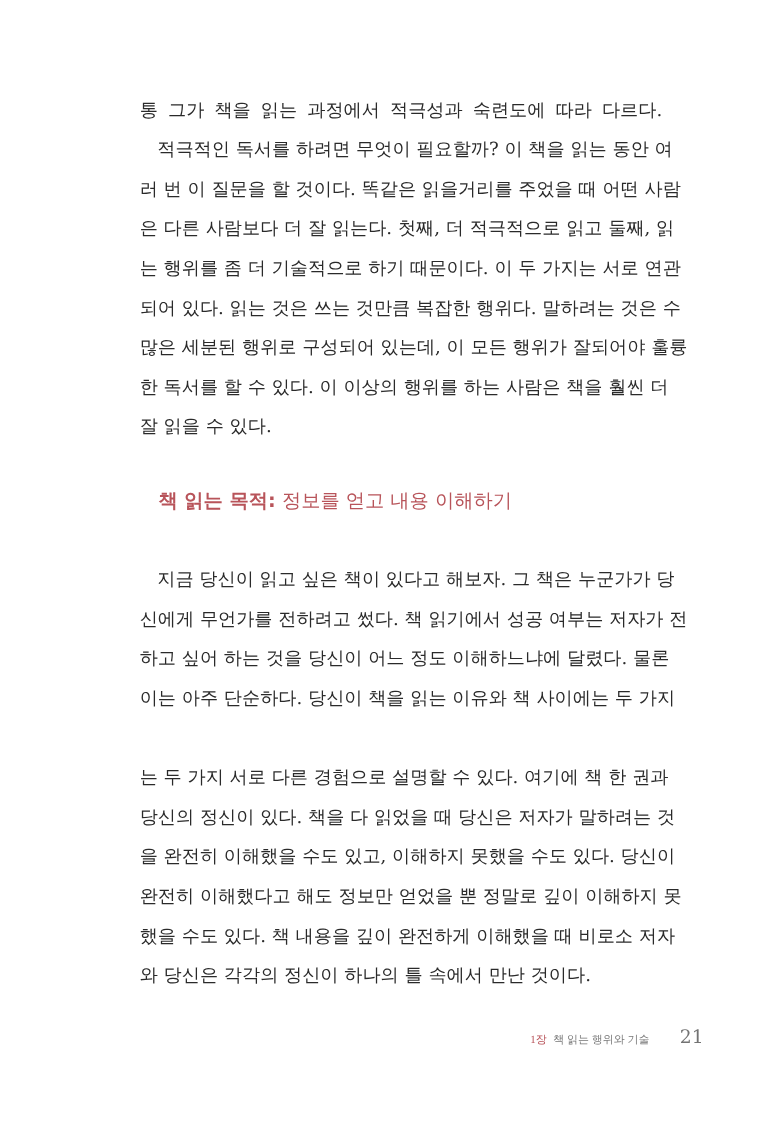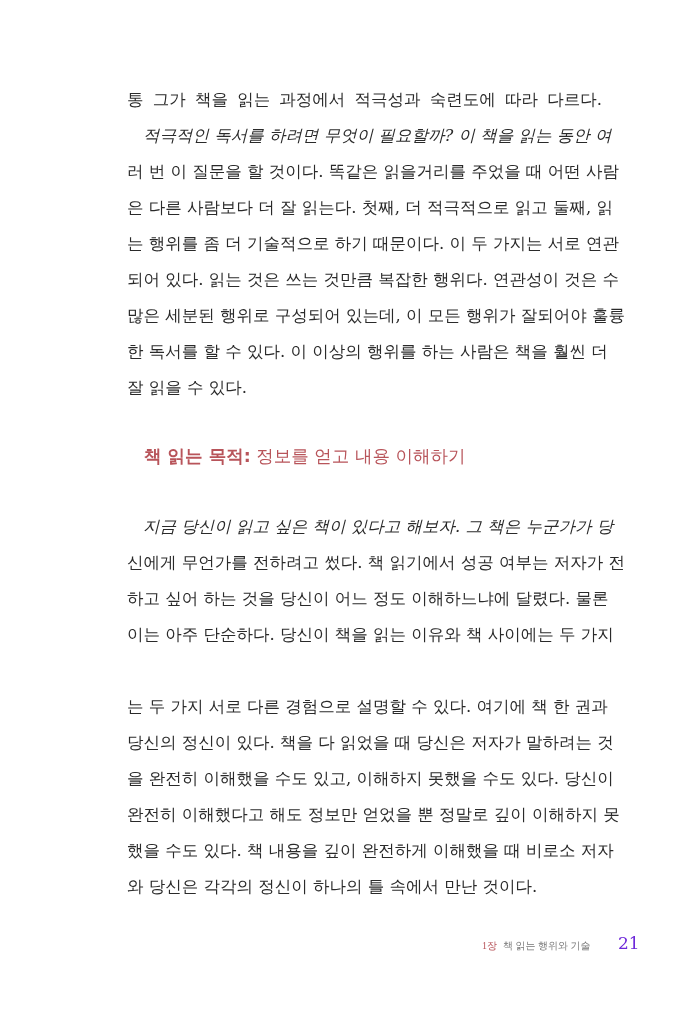--- a/index.html
+++ b/index.html
@@ -10,21 +10,21 @@
       left: 115px;
       width: 475px;
       font-family: "DejaVu Serif", "Liberation Serif", serif;
       font-size: 16.5px;
       color: #2a2a2a;
       white-space: nowrap;
       text-align: justify;
       text-align-last: justify;
       line-height: 22px;
     }
-    .line.indent { left: 131px; width: 459px; font-style: italic; }
+    .line.indent { left: 131px; width: 459px; }
     .line.last { text-align-last: left; }
     .heading {
       position: absolute;
       left: 132px;
       top: 444px;
       font-family: "DejaVu Sans", "Liberation Sans", sans-serif;
       font-size: 17.5px;
       color: #b8545a;
       white-space: nowrap;
       line-height: 24px;
@@ -40,35 +40,35 @@
       white-space: nowrap;
       line-height: 20px;
     }
     .footer .chap { color: #b8545a; margin-right: 6px; }
     .pagenum {
       position: absolute;
       top: 931px;
       left: 606px;
       font-family: "DejaVu Serif", "Liberation Serif", serif;
       font-size: 17px;
-      color: #6d28d9;
+      color: #737373;
       line-height: 24px;
     }
   </style>
 </head>
 <body>
 
 <div class="page">
 
   <div class="line" style="top:89px">통 그가 책을 읽는 과정에서 적극성과 숙련도에 따라 다르다.</div>
   <div class="line indent" style="top:125px">적극적인 독서를 하려면 무엇이 필요할까? 이 책을 읽는 동안 여</div>
   <div class="line" style="top:161px">러 번 이 질문을 할 것이다. 똑같은 읽을거리를 주었을 때 어떤 사람</div>
   <div class="line" style="top:197px">은 다른 사람보다 더 잘 읽는다. 첫째, 더 적극적으로 읽고 둘째, 읽</div>
   <div class="line" style="top:233px">는 행위를 좀 더 기술적으로 하기 때문이다. 이 두 가지는 서로 연관</div>
-  <div class="line" style="top:269px">되어 있다. 읽는 것은 쓰는 것만큼 복잡한 행위다. 연관성이 것은 수</div>
+  <div class="line" style="top:269px">되어 있다. 읽는 것은 쓰는 것만큼 복잡한 행위다. 말하려는 것은 수</div>
   <div class="line" style="top:305px">많은 세분된 행위로 구성되어 있는데, 이 모든 행위가 잘되어야 훌륭</div>
   <div class="line" style="top:341px">한 독서를 할 수 있다. 이 이상의 행위를 하는 사람은 책을 훨씬 더</div>
   <div class="line last" style="top:377px">잘 읽을 수 있다.</div>
 
   <div class="heading">
     <span class="bold">책 읽는 목적:</span><span> 정보를 얻고 내용 이해하기</span>
   </div>
 
   <div class="line indent" style="top:516px">지금 당신이 읽고 싶은 책이 있다고 해보자. 그 책은 누군가가 당</div>
   <div class="line" style="top:552px">신에게 무언가를 전하려고 썼다. 책 읽기에서 성공 여부는 저자가 전</div>

